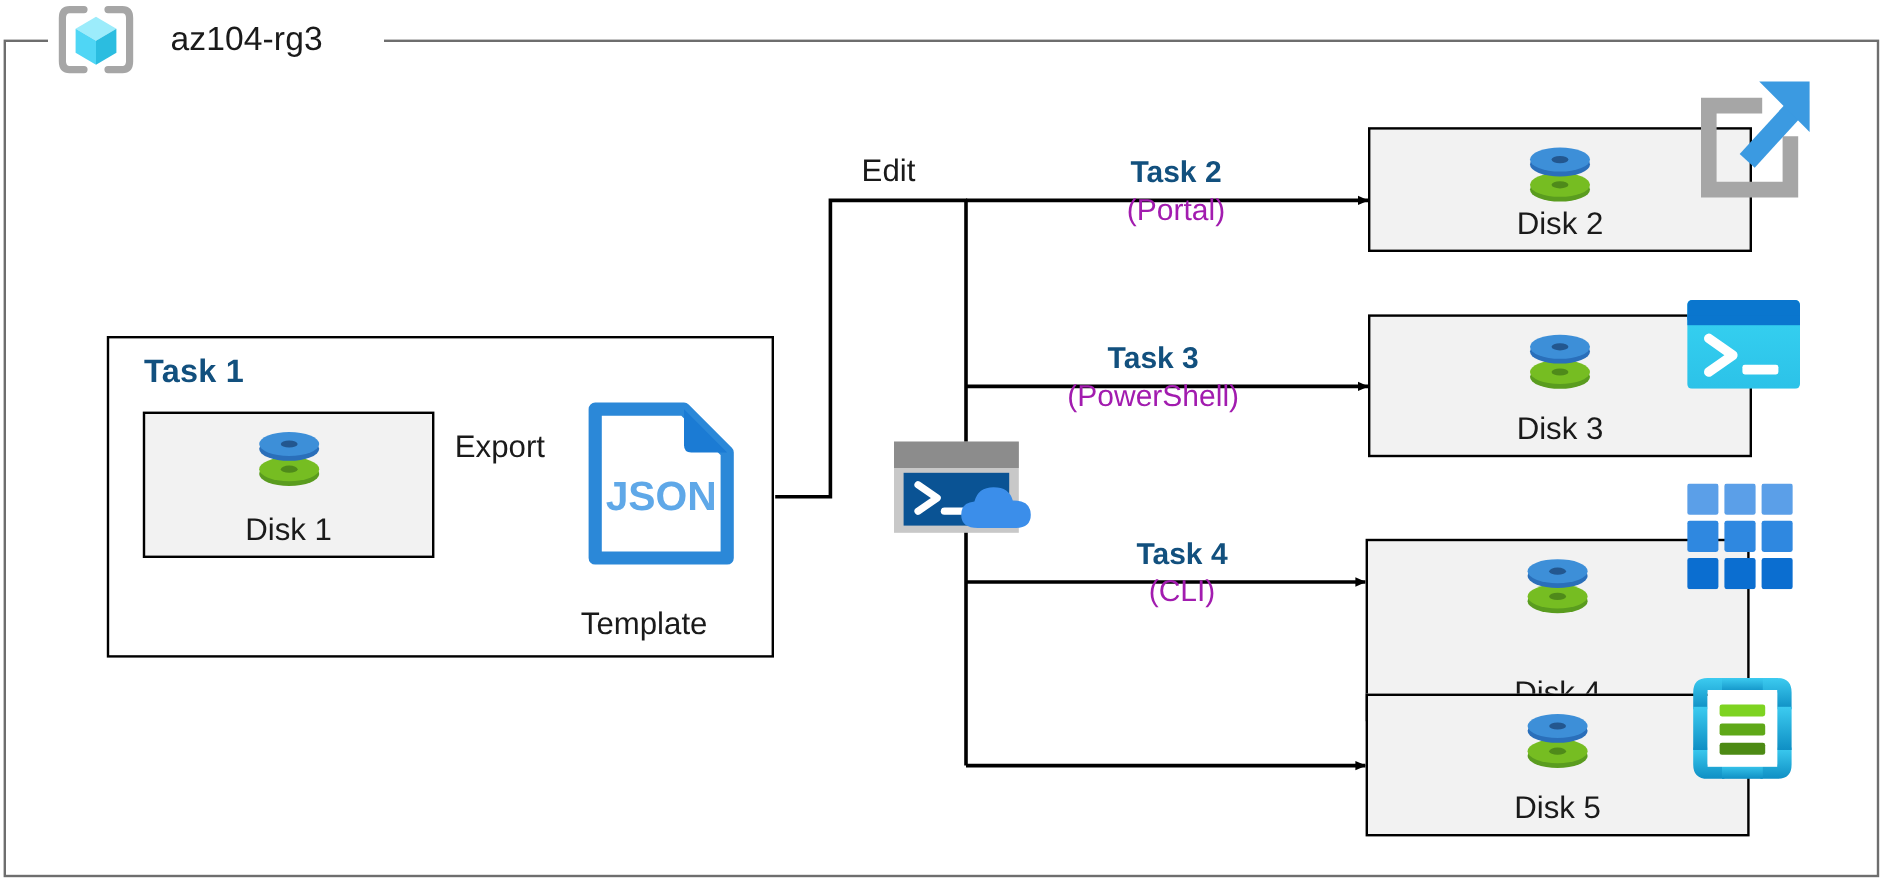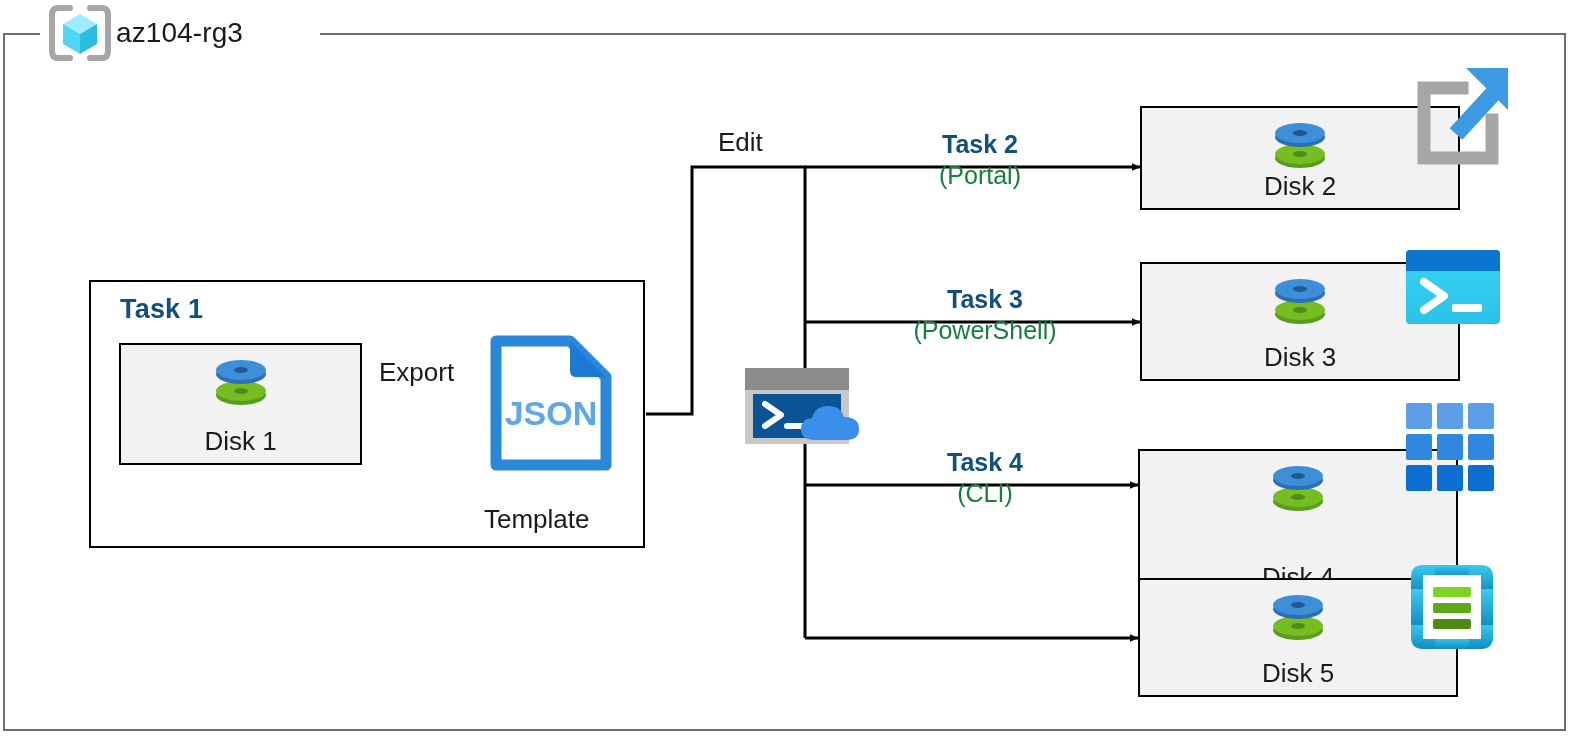--- a/index.html
+++ b/index.html
@@ -32,21 +32,21 @@
     background:#ffffff;
   }
 
   
   .rg-header{
     position:absolute;
     left:48px; top:4px;
     height:58px;
     display:flex;
     align-items:center;
-    gap:4px;
+    gap:30px;
   }
   .rg-title{
     font-size:28px;
     color:#1a1a1a;
     letter-spacing:.1px;
     white-space:nowrap;
   }
 
   
   .task1-box{
@@ -94,21 +94,21 @@
     white-space:nowrap;
   }
   .edge-label .task{
     font-size:25px;
     font-weight:bold;
     color:#12507e;
     line-height:30px;
   }
   .edge-label .tool{
     font-size:25px;
-    color:#15803d;
+    color:#a21caf;
     line-height:32px;
     text-align:center;
   }
   .plain-label{
     position:absolute;
     font-size:26px;
     color:#1a1a1a;
     white-space:nowrap;
   }
 
@@ -237,21 +237,21 @@
   </div>
 
   <div style="position:absolute; left:1404px; top:62px;">
     <svg class="icon" width="110" height="108" viewBox="0 0 110 108">
       <path d="M58 26 H20 V96 H88 V58" fill="none" stroke="#a6a6a6" stroke-width="13" stroke-linecap="square" stroke-linejoin="miter"></path>
       <path d="M52 72 L96 24" stroke="#3b9ae1" stroke-width="17" stroke-linecap="butt"></path>
       <path d="M62 6 L104 6 L104 48 L88 32 L78 22 Z" fill="#3b9ae1"></path>
     </svg>
   </div>
 
-  <div class="edge-label" style="left:860px; top:284px; width:250px;">
+  <div class="edge-label" style="left:836px; top:284px; width:250px;">
     <div class="task">Task 3</div>
     <div class="tool">(PowerShell)</div>
   </div>
 
   <div class="disk-box" style="left:1140px; top:262px; width:320px; height:119px;padding-left:36px;">
     <span class="disk-glyph" style="top:8px;">
       <svg class="icon" width="60" height="56" viewBox="0 0 60 56">
         <ellipse cx="30" cy="42" rx="25" ry="10" fill="#5a9c1f"></ellipse>
         <ellipse cx="30" cy="38" rx="25" ry="10" fill="#76bd22"></ellipse>
         <ellipse cx="30" cy="38" rx="7" ry="3" fill="#4f8a1a"></ellipse>

